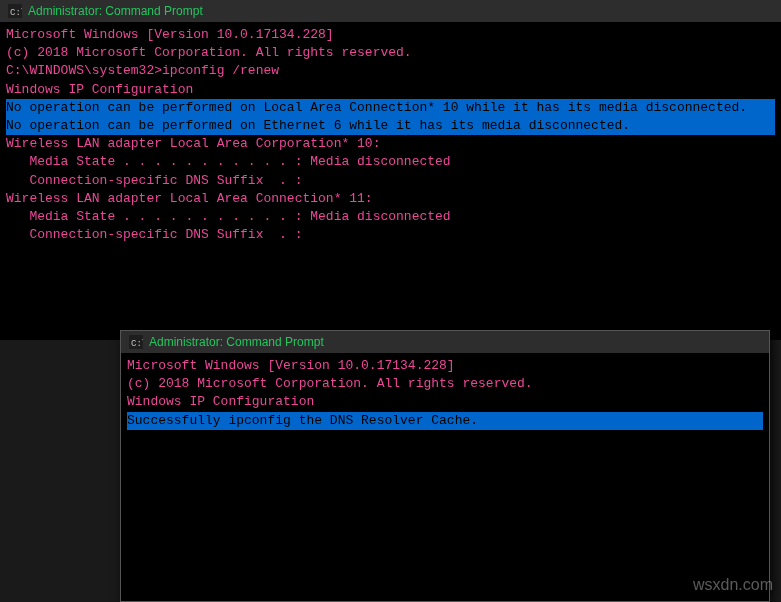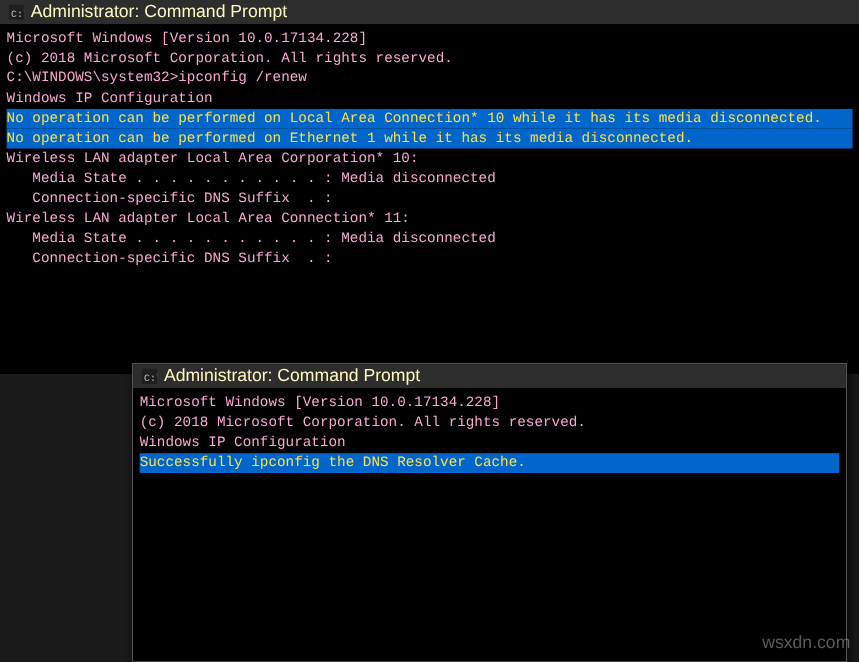--- a/index.html
+++ b/index.html
@@ -35,38 +35,38 @@
       flex-shrink: 0;
     }
 
     .cmd-titlebar-icon {
       width: 14px;
       height: 14px;
       flex-shrink: 0;
     }
 
     .cmd-titlebar-text {
-      color: #fef9c3;
-      font-size: 16px;
+      color: #22c55e;
+      font-size: 12px;
       font-family: 'Segoe UI', Arial, sans-serif;
     }
 
     .cmd-content {
       flex: 1;
       background: #000000;
       color: #c0c0c0;
       padding: 4px 6px;
       font-size: 13px;
       line-height: 1.4;
       overflow: hidden;
     }
 
     .cmd-line {
       white-space: pre;
-      color: #f9a8d4;
+      color: #ec4899;
     }
 
     
     .cmd-window-bottom {
       position: absolute;
       top: 330px;
       left: 120px;
       width: 650px;
       height: 272px;
       background: #000000;
@@ -83,21 +83,21 @@
       right: 8px;
       color: rgba(180,180,180,0.5);
       font-size: 16px;
       font-family: Arial, sans-serif;
       z-index: 10;
     }
 
     
     .highlight {
       background: #0066cc;
-      color: #fde047;
+      color: #000000;
     }
 
     .cursor {
       display: inline-block;
       width: 8px;
       height: 13px;
       background: #c0c0c0;
       vertical-align: text-bottom;
       animation: blink 1s step-end infinite;
     }
@@ -119,21 +119,21 @@
   </div>
   <div class="cmd-content">
     <div class="cmd-line">Microsoft Windows [Version 10.0.17134.228]</div>
     <div class="cmd-line">(c) 2018 Microsoft Corporation. All rights reserved.</div>
     <div class="cmd-line"></div>
     <div class="cmd-line">C:\WINDOWS\system32&gt;ipconfig /renew</div>
     <div class="cmd-line"></div>
     <div class="cmd-line">Windows IP Configuration</div>
     <div class="cmd-line"></div>
     <div class="cmd-line highlight">No operation can be performed on Local Area Connection* 10 while it has its media disconnected.</div>
-    <div class="cmd-line highlight">No operation can be performed on Ethernet 1 while it has its media disconnected.</div>
+    <div class="cmd-line highlight">No operation can be performed on Ethernet 6 while it has its media disconnected.</div>
     <div class="cmd-line"></div>
     <div class="cmd-line">Wireless LAN adapter Local Area Corporation* 10:</div>
     <div class="cmd-line"></div>
     <div class="cmd-line">   Media State . . . . . . . . . . . : Media disconnected</div>
     <div class="cmd-line">   Connection-specific DNS Suffix  . :</div>
     <div class="cmd-line"></div>
     <div class="cmd-line">Wireless LAN adapter Local Area Connection* 11:</div>
     <div class="cmd-line"></div>
     <div class="cmd-line">   Media State . . . . . . . . . . . : Media disconnected</div>
     <div class="cmd-line">   Connection-specific DNS Suffix  . :</div>

